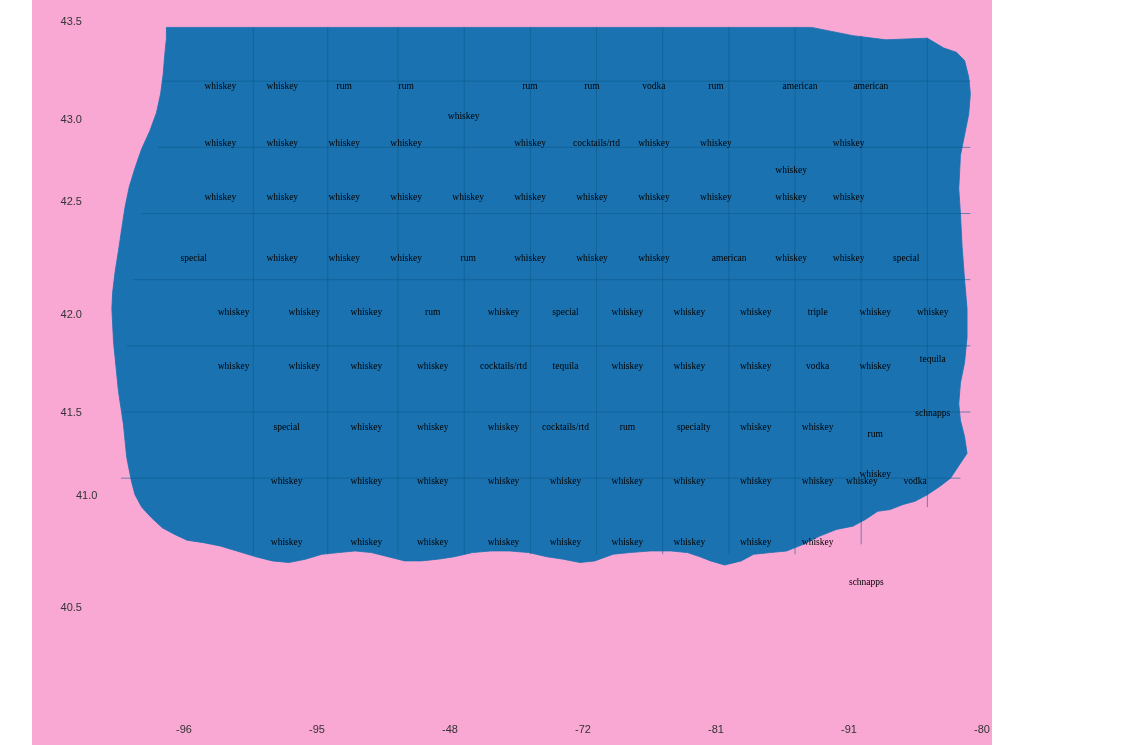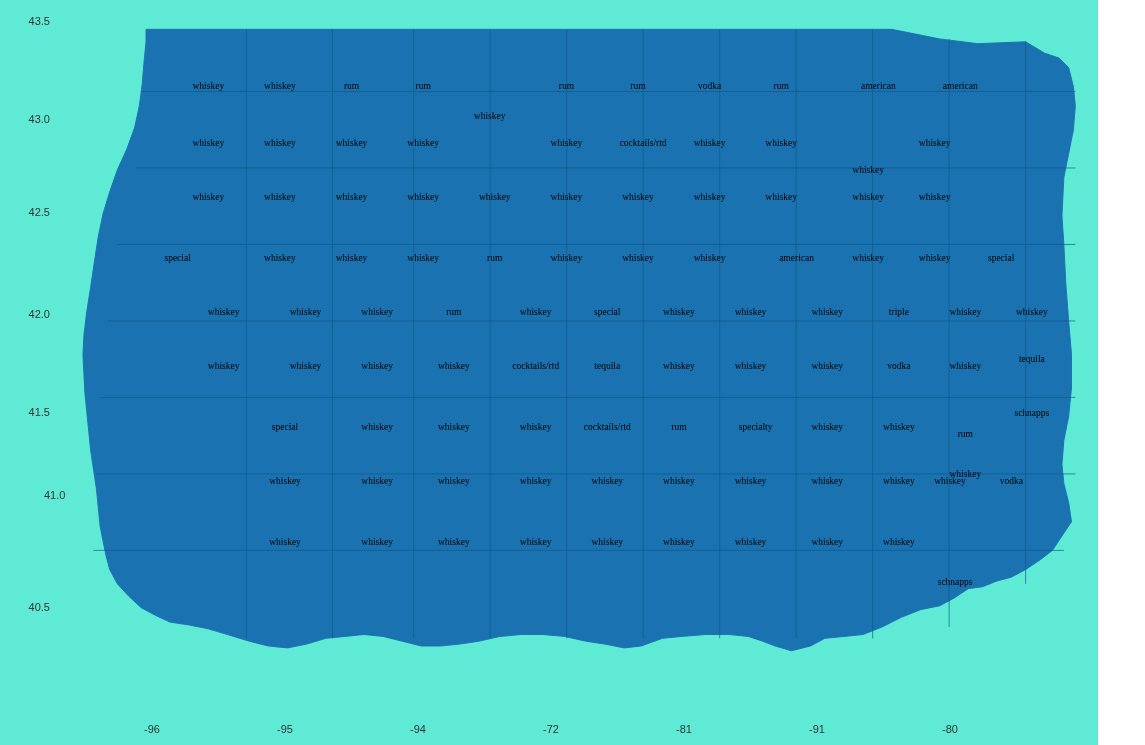--- a/index.html
+++ b/index.html
@@ -5,23 +5,24 @@
     * { margin: 0; padding: 0; box-sizing: border-box; }
     body {
       background: #fff;
       font-family: Arial, sans-serif;
       width: 1145px;
       height: 745px;
       overflow: hidden;
     }
     #chart-container {
       position: relative;
-      width: 1098px;
+      width: 960px;
       height: 745px;
-      background: #5eead4;
+      background: #f9a8d4;
+      margin-left: 32px;
     }
     #map-area {
       position: absolute;
       left: 60px;
       top: 15px;
       right: 15px;
       bottom: 55px;
       font-family: Liberation Serif, serif;
     }
     
@@ -57,21 +58,21 @@
       pointer-events: none;
     }
   </style>
 </head>
 <body>
 
 <div id="chart-container">
 
   <div class="y-label" style="top: 15px;">43.5</div>
   <div class="y-label" style="top: 113px;">43.0</div>
-  <div class="y-label" style="top: 206px;">42.5</div>
+  <div class="y-label" style="top: 195px;">42.5</div>
   <div class="y-label" style="top: 308px;">42.0</div>
   <div class="y-label" style="top: 406px;">41.5</div>
   <div class="y-label" style="top: 489px; padding-left: 44px;">41.0</div>
   <div class="y-label" style="top: 601px;">40.5</div>
 
   <div id="map-area">
     <svg id="iowa-map" viewBox="0 0 1070 675" preserveAspectRatio="none">
 
       <path d="
         M 90,15
@@ -304,18 +305,18 @@
         <div class="county-label" style="left: 60.5%; top: 78%;">whiskey</div>
         <div class="county-label" style="left: 67.5%; top: 78%;">whiskey</div>
         <div class="county-label" style="left: 75%; top: 78%;">whiskey</div>
         <div class="county-label" style="left: 82%; top: 78%;">whiskey</div>
         <div class="county-label" style="left: 87.5%; top: 84%;">schnapps</div>
       </div>
   </div>
 
   <div class="x-label" style="left: 152px; bottom: 10px;">-96</div>
   <div class="x-label" style="left: 285px; bottom: 10px;">-95</div>
-  <div class="x-label" style="left: 418px; bottom: 10px;">-94</div>
+  <div class="x-label" style="left: 418px; bottom: 10px;">-48</div>
   <div class="x-label" style="left: 551px; bottom: 10px;">-72</div>
   <div class="x-label" style="left: 684px; bottom: 10px;">-81</div>
   <div class="x-label" style="left: 817px; bottom: 10px;">-91</div>
   <div class="x-label" style="left: 950px; bottom: 10px;">-80</div>
 </div>
 
 </body></html>

